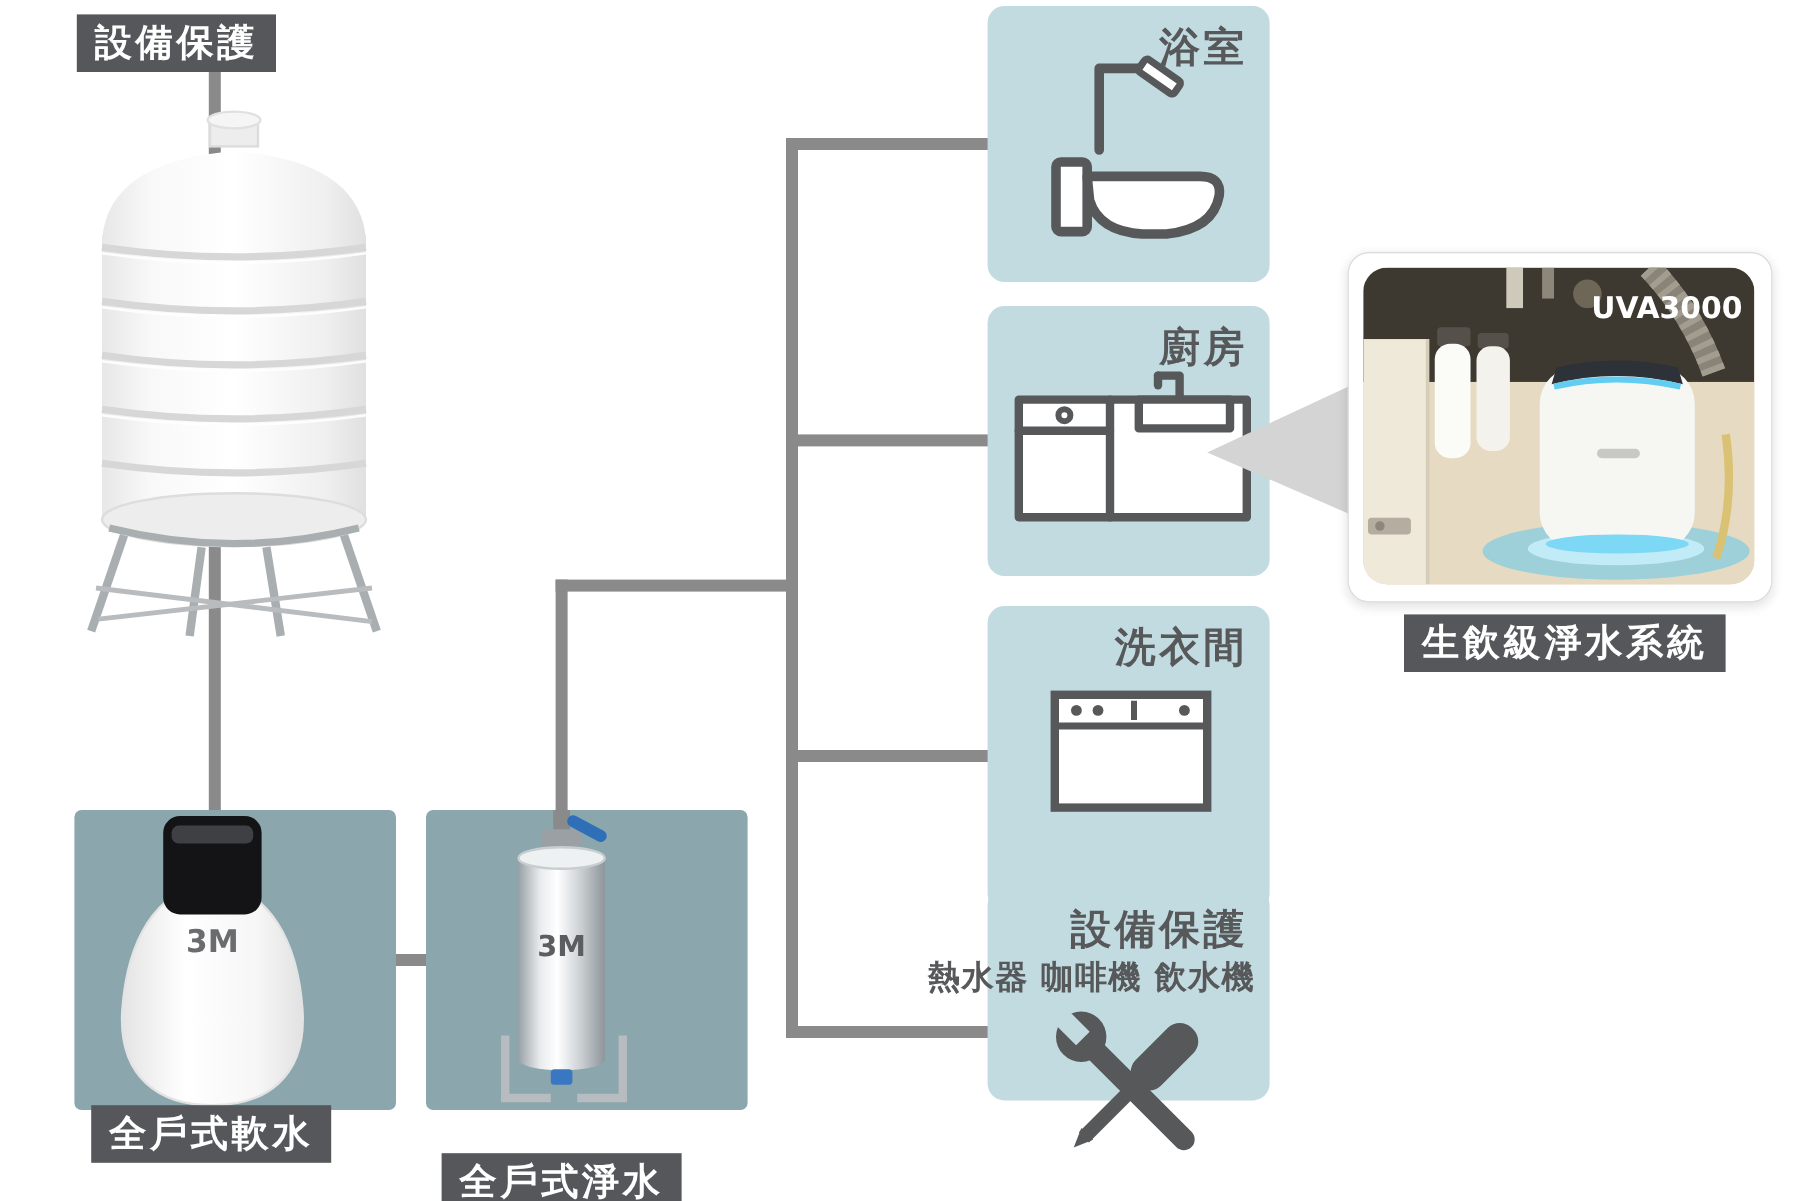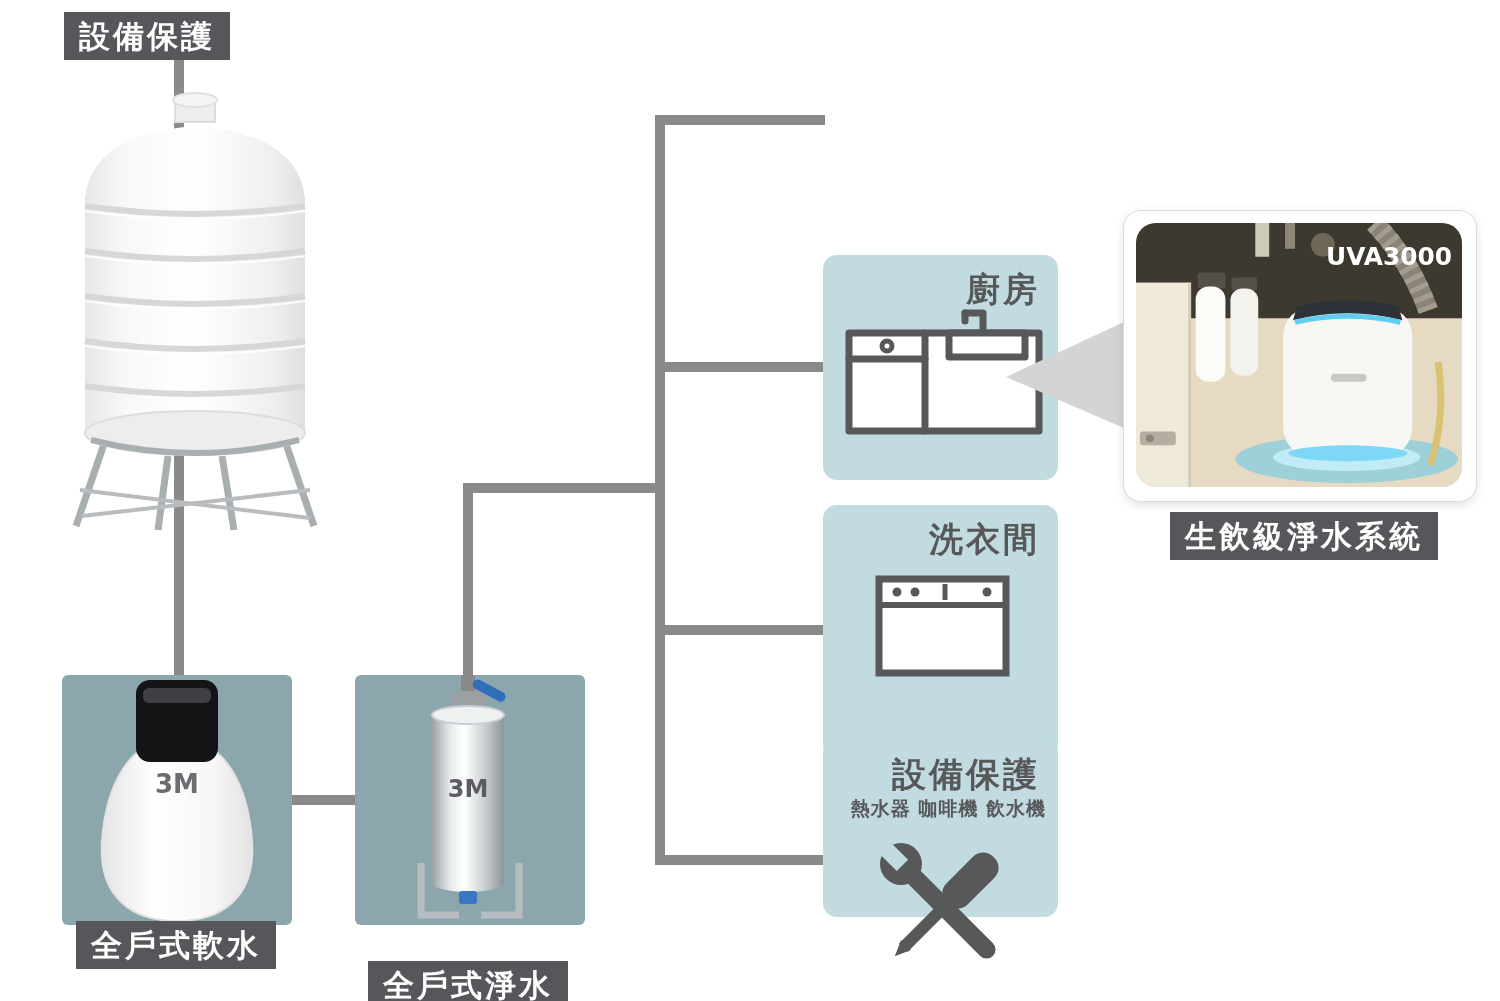--- a/index.html
+++ b/index.html
@@ -10,35 +10,35 @@
   .stage svg { font-family:inherit; display:block; }
 
   .chip {
     position:absolute; background:#56575a; color:#ffffff; font-weight:bold;
     font-size:31px; line-height:1.1; padding:7px 15px; letter-spacing:3px;
     white-space:nowrap;
   }
   .pipe { position:absolute; background:#8a8a8a; }
 
   .panel {
-    position:absolute; width:230px; height:250px; background:#8ca6ae;
+    position:absolute; width:268px; height:250px; background:#8ca6ae;
     border-radius:6px;
   }
   .panel svg { position:absolute; left:0; top:0; }
 
   .room {
     position:absolute; left:823px; width:235px; background:#c1dbe1;
     border-radius:14px;
   }
   .room-title {
     position:absolute; top:12px; right:18px; font-size:34px; font-weight:bold;
     color:#57585a; letter-spacing:3px; white-space:nowrap;
   }
   .room-sub {
-    position:absolute; top:56px; right:12px; font-size:19px; font-weight:bold;
+    position:absolute; top:56px; right:12px; font-size:27px; font-weight:bold;
     color:#57585a; letter-spacing:1px; white-space:nowrap;
   }
   .icon-svg { position:absolute; }
 
   .tank-svg { position:absolute; left:60px; top:88px; }
   .wedge-svg { position:absolute; left:1000px; top:305px; }
 
   .photo-card {
     position:absolute; left:1123px; top:210px; width:352px; height:290px;
     background:#ffffff; border:1px solid #dcdcdc; border-radius:18px;
@@ -148,20 +148,33 @@
 
       <rect x="77" y="40" width="72" height="168" fill="url(#cylGrad)"></rect>
       <ellipse cx="113" cy="208" rx="36" ry="9" fill="url(#cylGrad)"></ellipse>
       <ellipse cx="113" cy="40" rx="36" ry="9" fill="#eef1f2" stroke="#c8cdd0" stroke-width="2"></ellipse>
       <rect x="104" y="216" width="18" height="13" rx="3" fill="#3a77c2"></rect>
       <text x="113" y="122" text-anchor="middle" font-size="24" font-weight="bold" fill="#5b5d60">3M</text>
     </svg>
   </div>
   <div class="chip" style="left:368px; top:961px;text-align:center;">全戶式淨水</div>
 
+  <div class="room" style="top:5px; height:230px;">
+    <div class="room-title">浴室</div>
+    <svg class="icon-svg" style="left:45px; top:30px;" width="175" height="185" viewBox="0 0 175 185">
+      <g stroke="#57585a" stroke-width="8" fill="none" stroke-linecap="round" stroke-linejoin="round">
+        <polyline points="48,90 48,22 84,22"></polyline>
+      </g>
+      <rect x="82" y="14" width="36" height="13" rx="3" fill="#ffffff" stroke="#57585a" stroke-width="6" transform="rotate(35 86 22)"></rect>
+      <g stroke="#57585a" stroke-width="8" fill="#ffffff" stroke-linejoin="round">
+        <rect x="12" y="100" width="26" height="58" rx="4"></rect>
+        <path d="M38,112 H132 Q150,112 148,128 Q143,156 104,160 H84 Q48,158 40,132 Z"></path>
+      </g>
+    </svg>
+  </div>
 
   <div class="room" style="top:255px; height:225px;font-family:Liberation Mono, monospace;">
     <div class="room-title">廚房</div>
     <svg class="icon-svg" style="left:22px; top:48px;" width="198" height="134" viewBox="0 0 198 134">
       <g stroke="#57585a" stroke-width="7" fill="#ffffff" stroke-linejoin="round" stroke-linecap="round">
         <polyline points="138,30 138,10 120,10" fill="none"></polyline>
         <line x1="120" y1="10" x2="120" y2="18"></line>
         <rect x="4" y="30" width="190" height="98"></rect>
         <rect x="104" y="30" width="76" height="24"></rect>
         <line x1="80" y1="30" x2="80" y2="128"></line>

